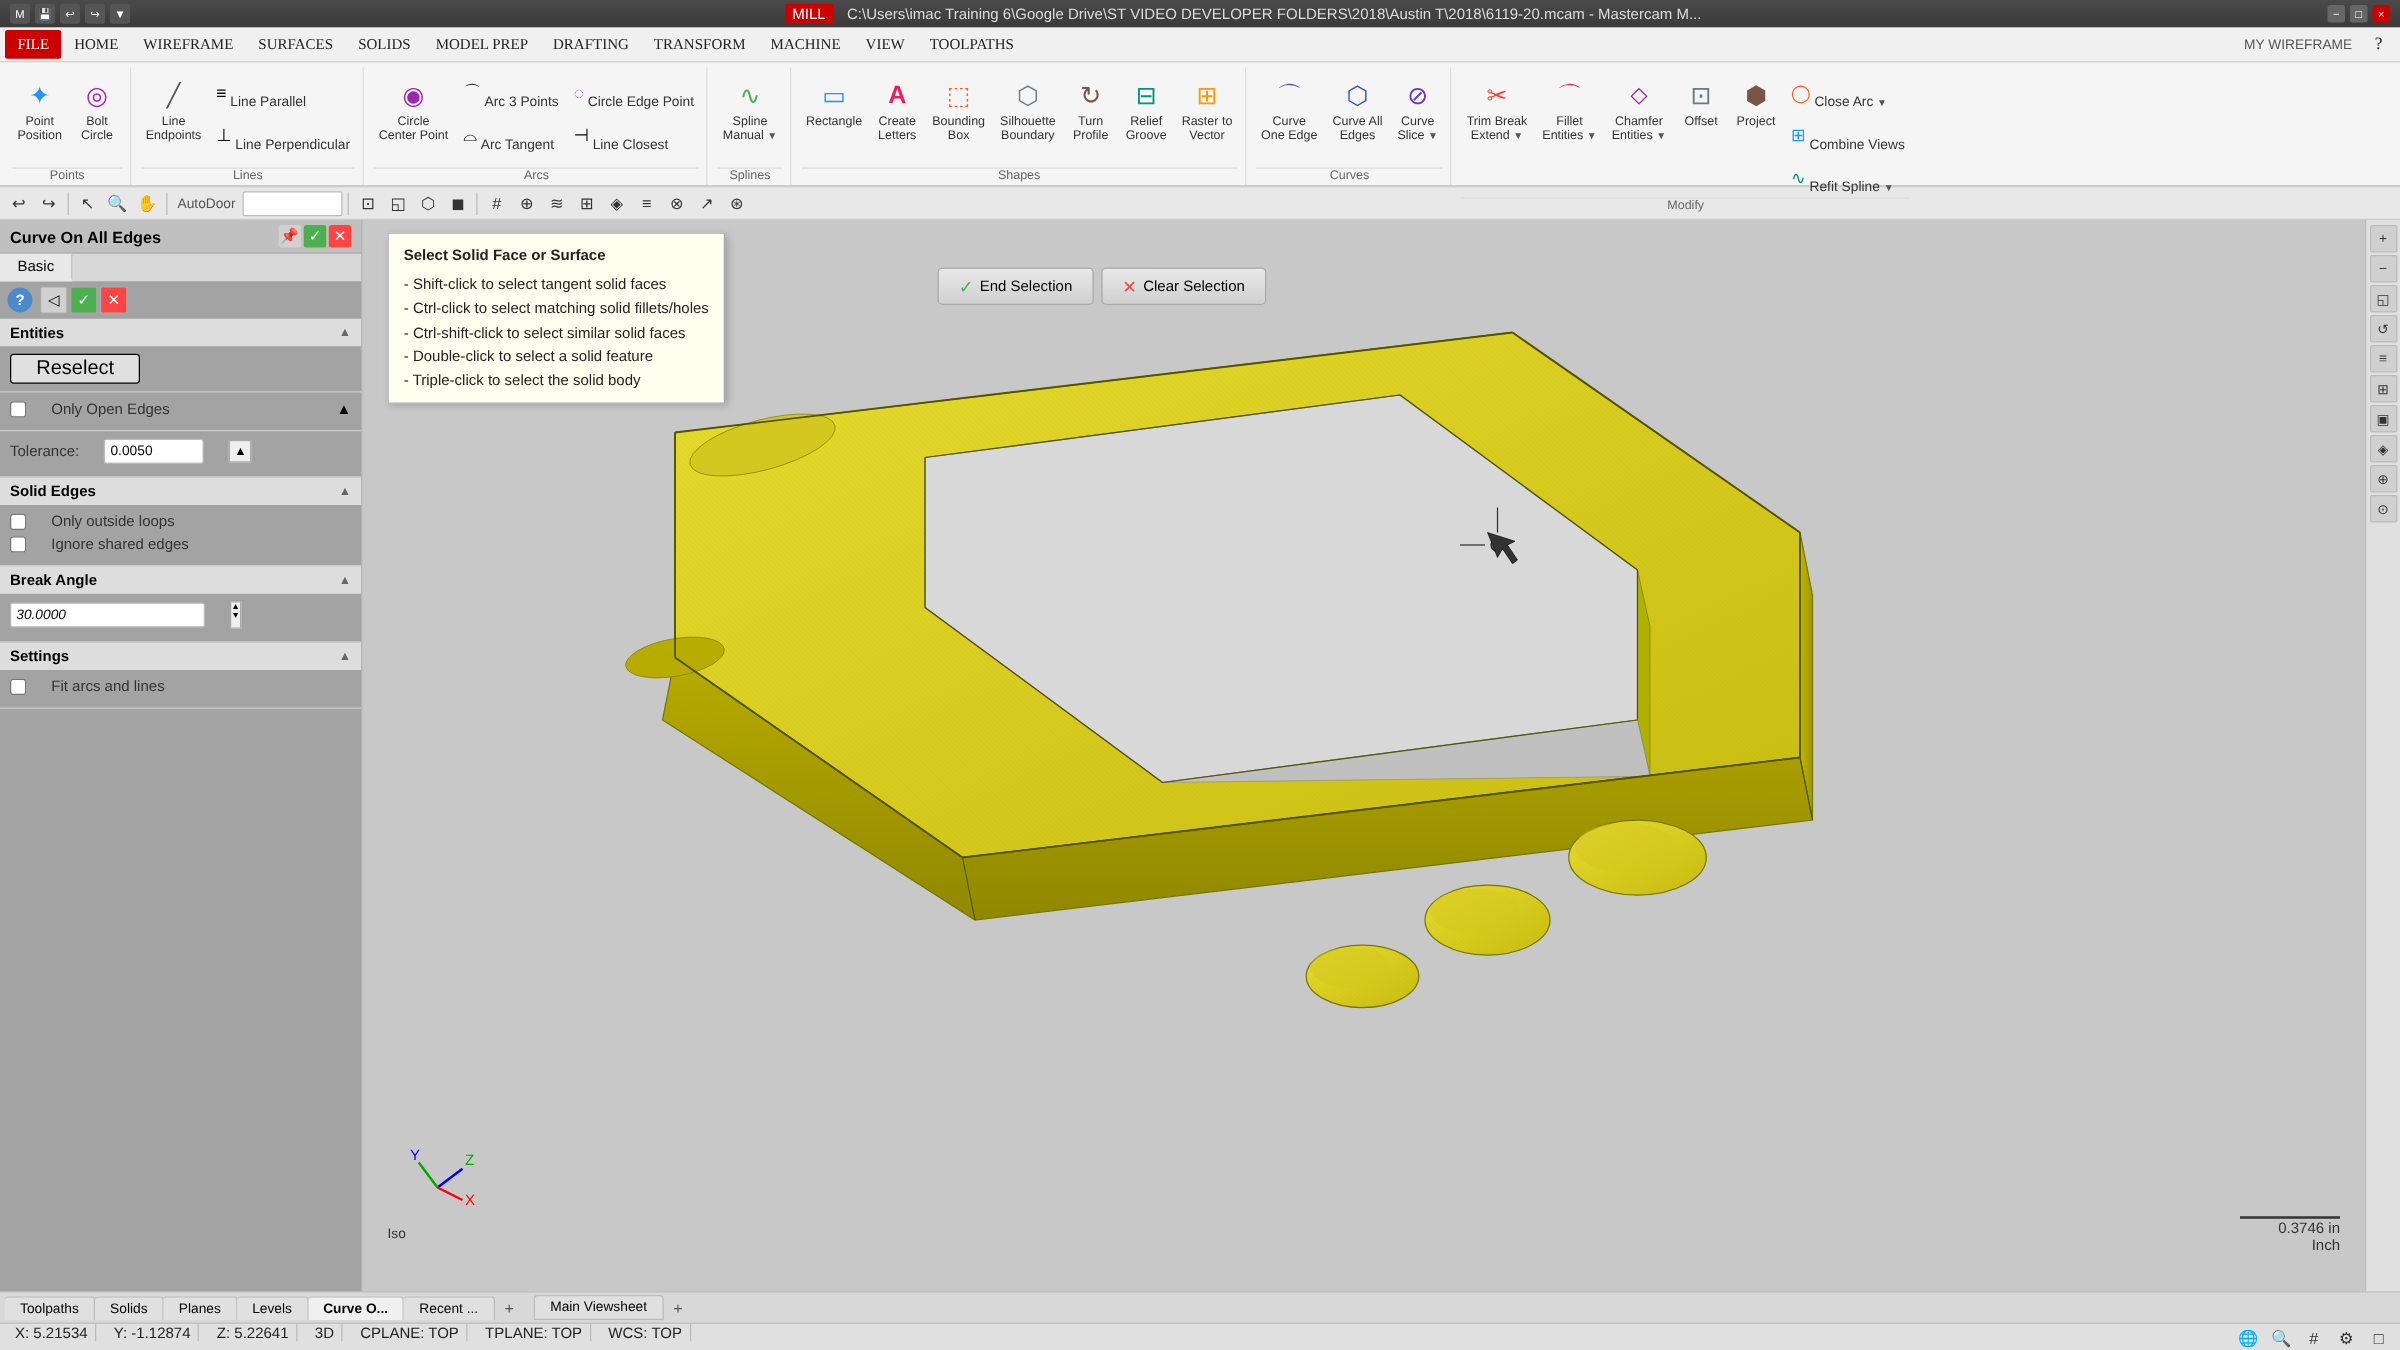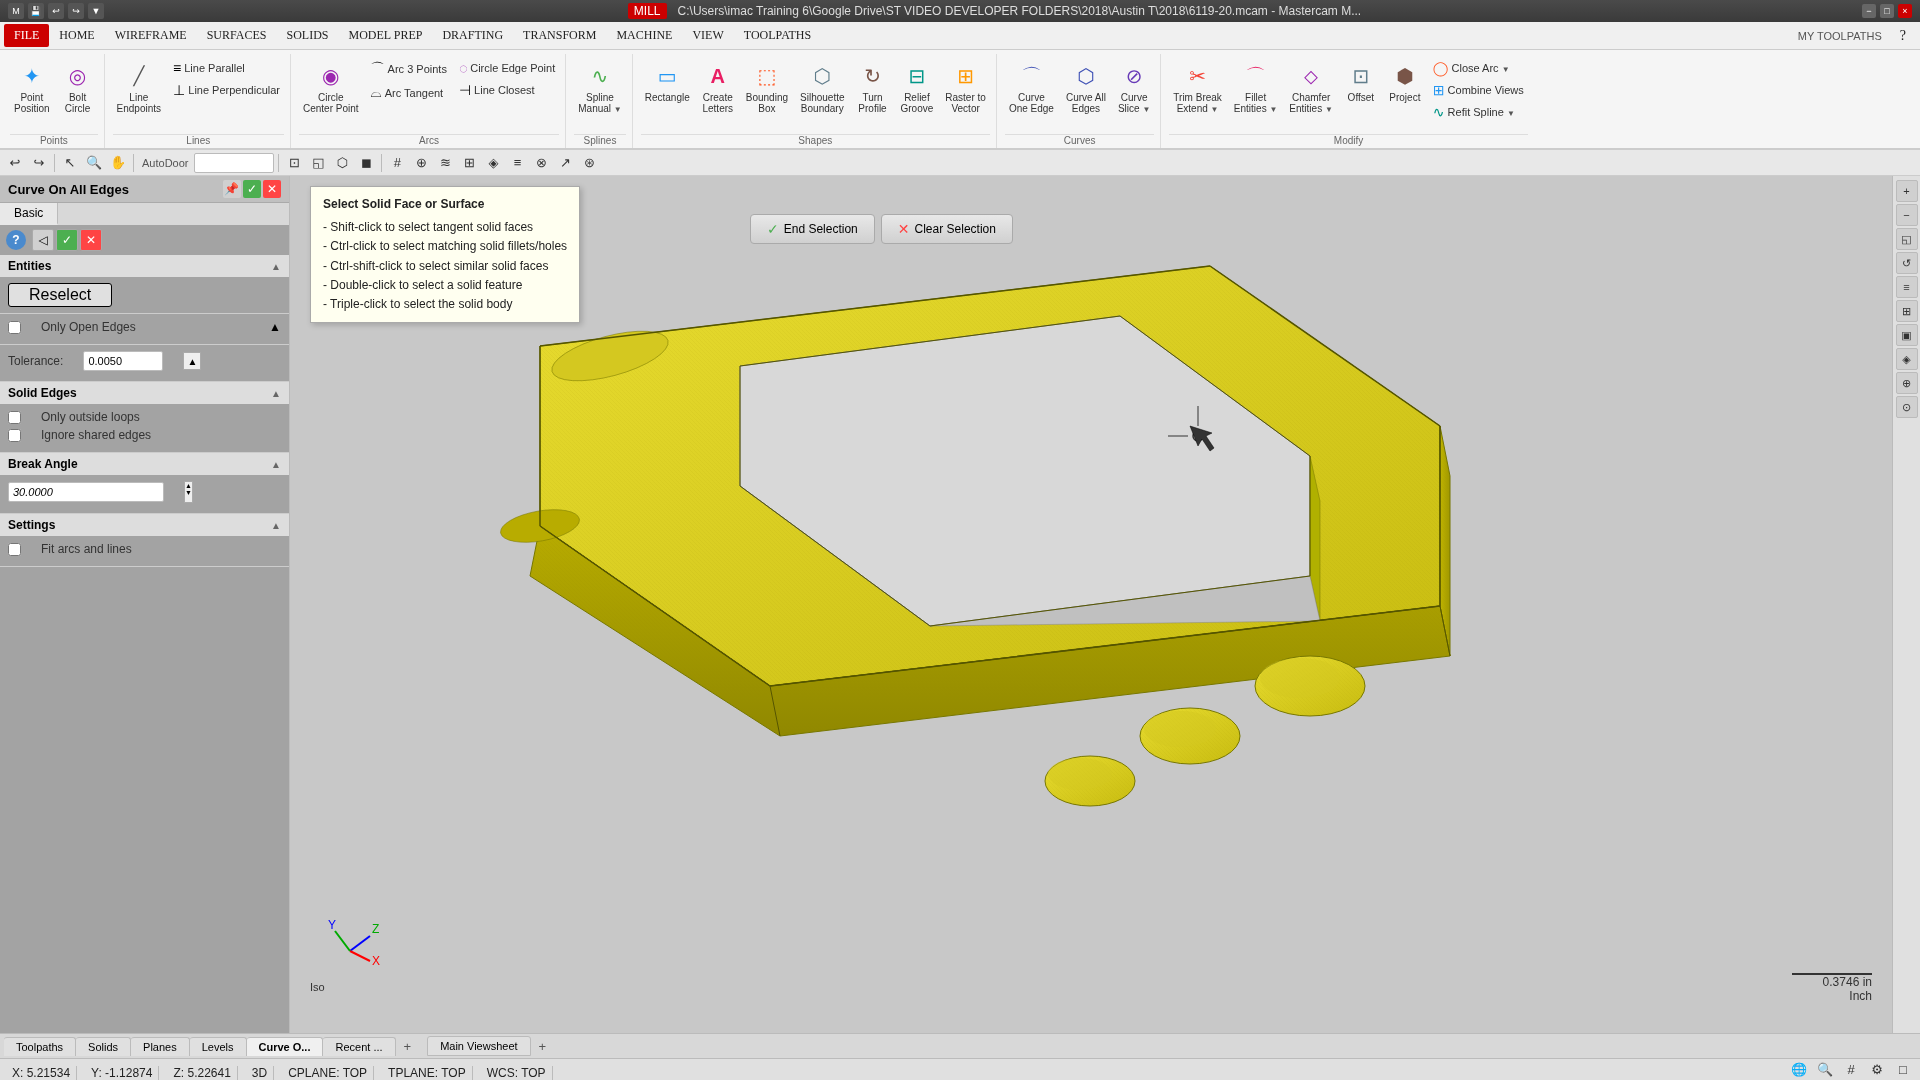--- a/index.html
+++ b/index.html
@@ -146,21 +146,21 @@
     .ribbon-btn-small {
       display: flex;
       flex-direction: row;
       align-items: center;
       cursor: pointer;
       padding: 2px 4px;
       border-radius: 3px;
       gap: 3px;
     }
     .ribbon-btn-small .icon { font-size: 14px; }
-    .ribbon-btn-small .label { font-size: 11px; color: #333; }
+    .ribbon-btn-small .label { font-size: 11px; color: #333; margin-top: 16px; }
     .ribbon-col {
       display: flex;
       flex-direction: column;
       gap: 2px;
     }
 
     
     #toolbar2 {
       height: 26px;
       background: #e8e8e8;
@@ -464,21 +464,21 @@
       font-size: 11px;
       color: #333;
     }
 
     
     #statusbar {
       height: 22px;
       background: #e0e0e0;
       border-top: 1px solid #bbb;
       display: flex;
-      align-items: flex-end;
+      align-items: flex-start;
       padding: 0 6px;
       font-size: 11px;
       color: #222;
       gap: 8px;
     }
     .status-item {
       padding: 0 6px;
       border-right: 1px solid #bbb;
     }
     .status-item:last-child { border-right: none; }
@@ -552,21 +552,21 @@
   <div class="menu-item">HOME</div>
   <div class="menu-item">WIREFRAME</div>
   <div class="menu-item">SURFACES</div>
   <div class="menu-item">SOLIDS</div>
   <div class="menu-item">MODEL PREP</div>
   <div class="menu-item">DRAFTING</div>
   <div class="menu-item">TRANSFORM</div>
   <div class="menu-item">MACHINE</div>
   <div class="menu-item">VIEW</div>
   <div class="menu-item">TOOLPATHS</div>
-  <div class="mastercam-label">MY TOOLPATHS</div>
+  <div class="mastercam-label">MY WIREFRAME</div>
   <div class="menu-item" style="font-size:14px;">?</div>
 </div>
 
 <div id="ribbon">
   <div id="ribbon-groups">
 
     <div class="ribbon-group">
       <div class="ribbon-group-content">
         <div class="ribbon-btn">
           <div class="icon" style="color:#2196F3;">✦</div>

